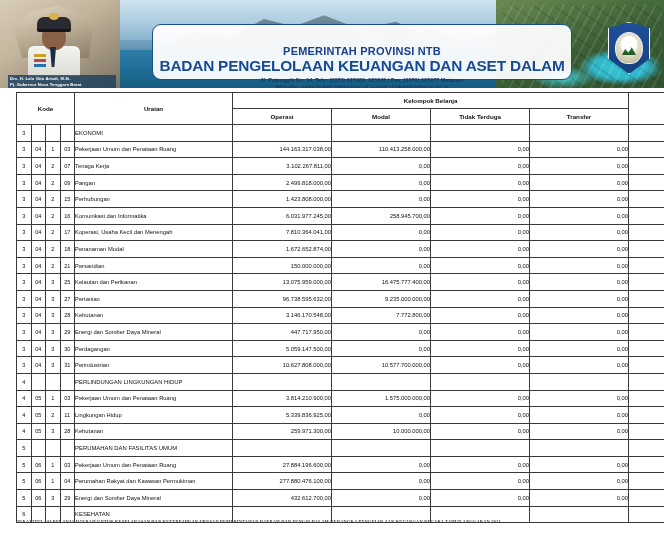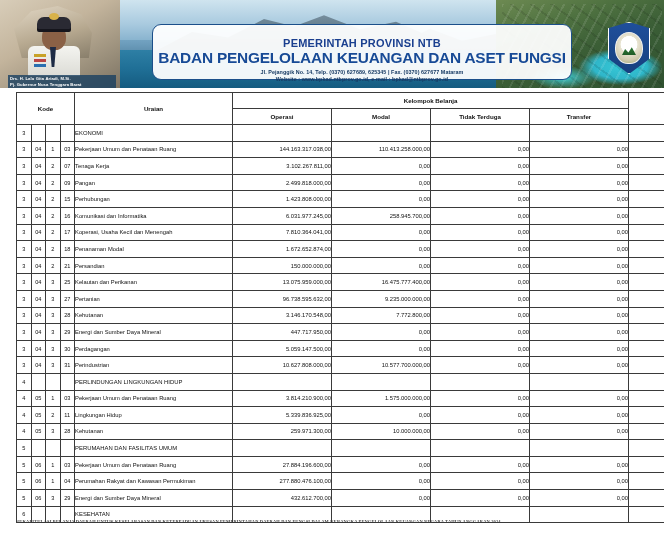--- a/index.html
+++ b/index.html
@@ -125,21 +125,21 @@
   .title-plate {
     position: absolute;
     left: 152px; top: 24px;
     width: 420px; height: 56px;
     background: rgba(255,255,255,.94);
     border: 1.4px solid #1b4f8a;
     border-radius: 9px;
     z-index: 5;
     text-align: center;
     box-sizing: border-box;
-    padding-top: 12px;
+    padding-top: 20px;
   }
   .t-line1 {
     color: #1b3f8f;
     font-weight: bold;
     font-size: 11px;
     letter-spacing: .2px;
     line-height: 12px;
   }
   .t-line2 {
     color: #174a96;
@@ -266,21 +266,21 @@
       <div class="gov-badge"></div>
     </div>
     <div class="gov-caption">
       <div>Drs. H. Lalu Gita Ariadi, M.Si.</div>
       <div>Pj. Gubernur Nusa Tenggara Barat</div>
     </div>
   </div>
 
   <div class="title-plate">
     <div class="t-line1">PEMERINTAH PROVINSI NTB</div>
-    <div class="t-line2">BADAN PENGELOLAAN KEUANGAN DAN ASET FUNGSI</div>
+    <div class="t-line2">BADAN PENGELOLAAN KEUANGAN DAN ASET DALAM</div>
     <div class="t-line3">Jl. Pejanggik No. 14, Telp. (0370) 627689, 625345 | Fax. (0370) 627677 Mataram</div>
     <div class="t-line4">Website : www.bpkad.ntbprov.go.id, e-mail : bpkad@ntbprov.go.id</div>
   </div>
 
   <div class="emblem">
     <div class="emblem-inner"></div>
   </div>
 </div>
 
 <div class="sheet">

